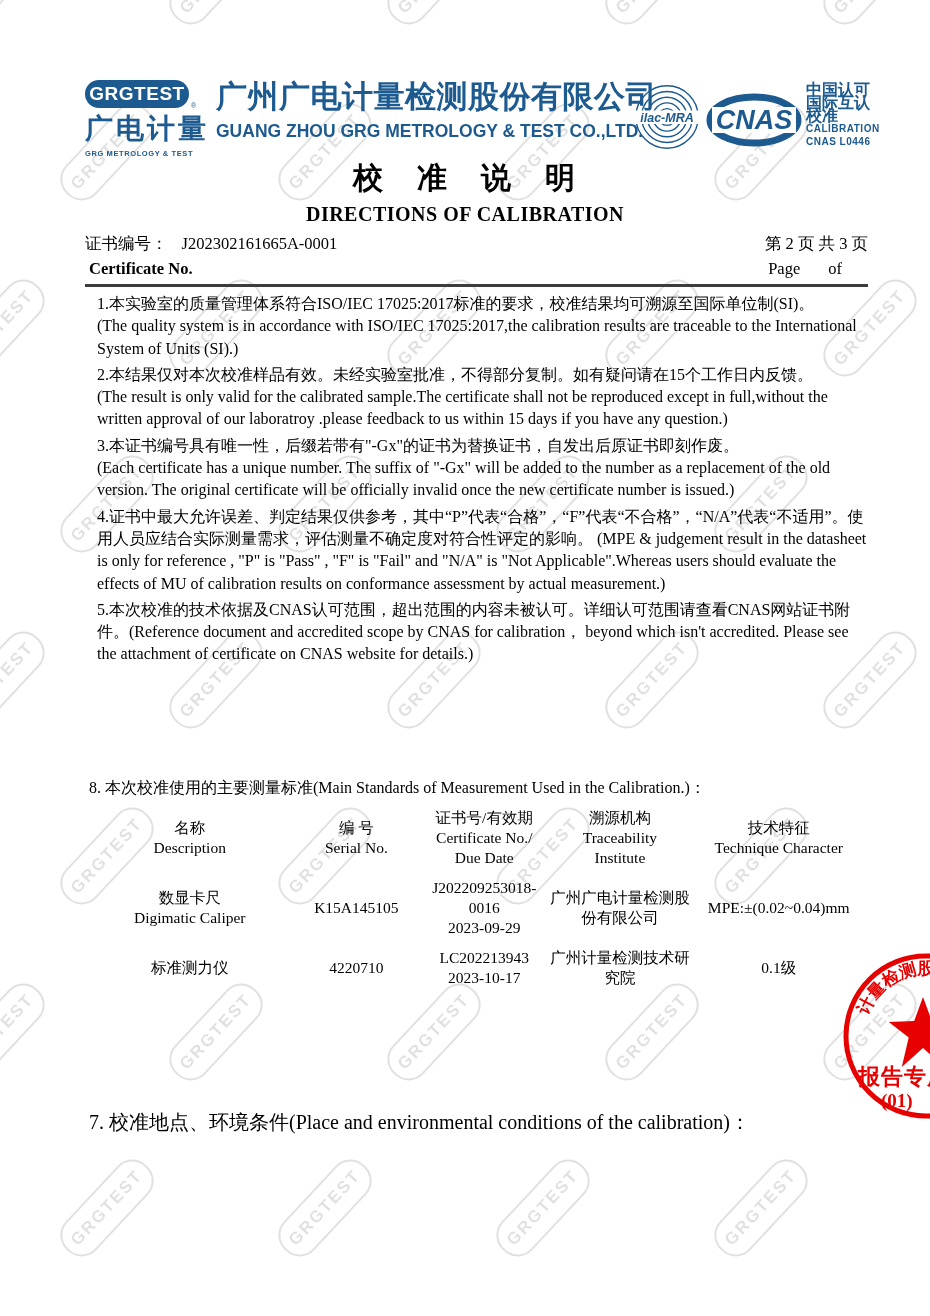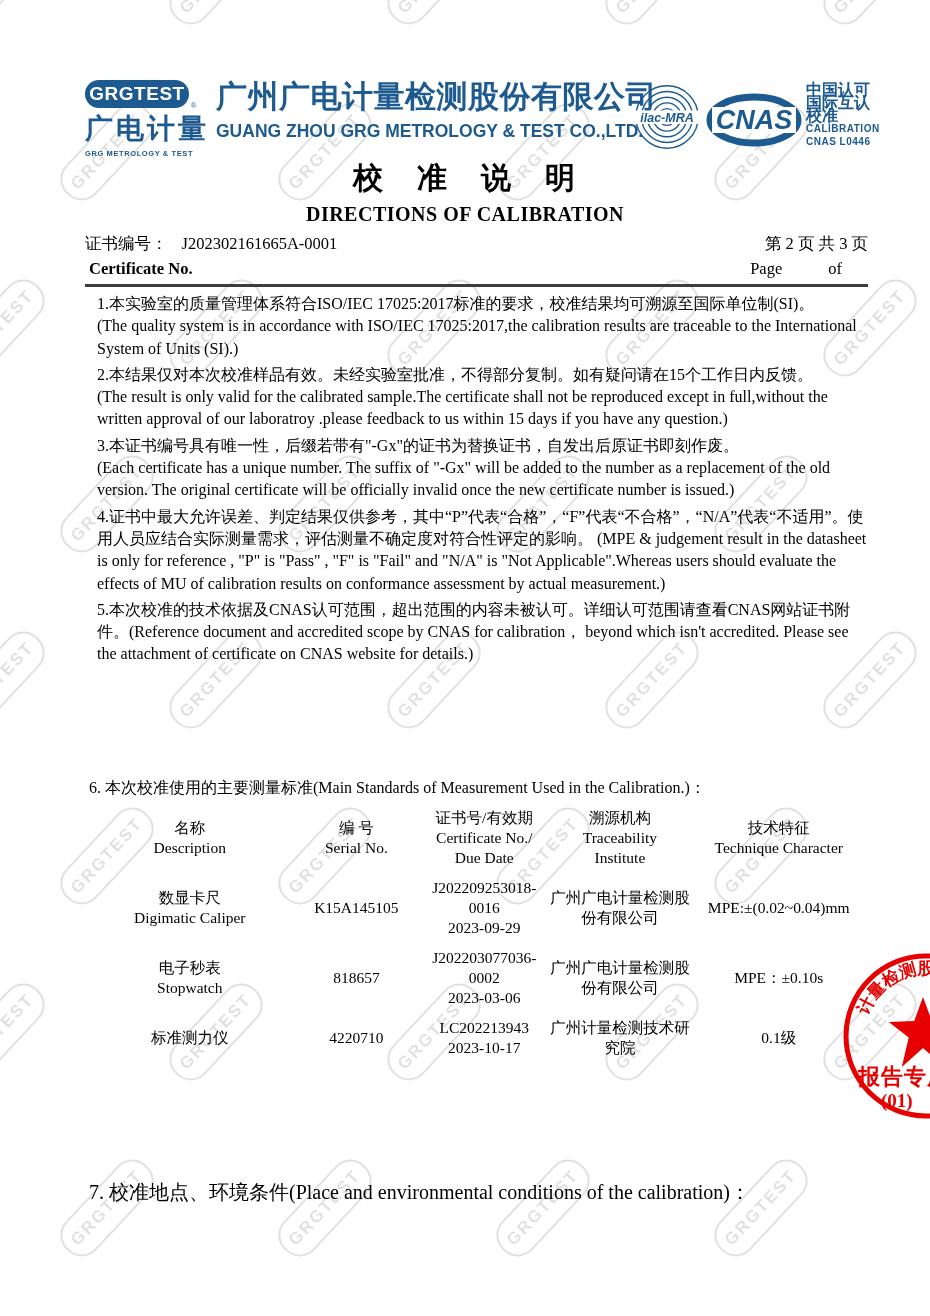--- a/index.html
+++ b/index.html
@@ -40,21 +40,21 @@
   #title-cn{position:absolute;left:0;top:158px;width:930px;text-align:center;z-index:1;
     font-size:30px;font-weight:bold;letter-spacing:2px;}
   #title-en{position:absolute;left:0;top:203px;width:930px;text-align:center;z-index:1;
     font-size:20px;font-weight:bold;letter-spacing:0.5px;}
   
   #main{position:absolute;left:85px;top:233px;width:783px;z-index:1;}
   .cert-row{display:flex;justify-content:space-between;font-size:16.5px;align-items:flex-end;}
   .cert-row .num{margin-left:14px;}
   .cert-row2{display:flex;justify-content:space-between;font-size:16.5px;margin-top:4px;}
   .cert-row2 .left{font-weight:bold;padding-left:4px;}
-  .cert-row2 .right{display:flex;gap:46px;padding-right:26px;}
+  .cert-row2 .right{display:flex;gap:28px;padding-right:26px;}
   .rule-top{height:3px;background:#3c3c3c;margin-top:5px;}
   #clauses{padding-left:12px;width:771px;margin-top:6px;}
   .clause{font-size:16px;line-height:22.3px;white-space:pre-wrap;margin-bottom:4px;}
   .clause.jjg{margin-top:3px;}
   
   #standards{margin-top:112px;}
   .std-heading{font-size:16px;padding-left:4px;}
   table.std{width:775px;margin-left:4px;border-collapse:collapse;margin-top:4px;}
   table.std th,table.std td{
     text-align:center;vertical-align:middle;font-weight:normal;
@@ -180,21 +180,21 @@
 (The quality system is in accordance with ISO/IEC 17025:2017,the calibration results are traceable to the International System of Units (SI).)</div>
       <div class="clause">2.本结果仅对本次校准样品有效。未经实验室批准，不得部分复制。如有疑问请在15个工作日内反馈。
 (The result is only valid for the calibrated sample.The certificate shall not be reproduced except in full,without the written approval of our laboratroy .please feedback to us within 15 days if you have any question.)</div>
       <div class="clause">3.本证书编号具有唯一性，后缀若带有"-Gx"的证书为替换证书，自发出后原证书即刻作废。
 (Each certificate has a unique number. The suffix of "-Gx" will be added to the number as a replacement of the old version. The original certificate will be officially invalid once the new certificate number is issued.)</div>
       <div class="clause">4.证书中最大允许误差、判定结果仅供参考，其中“P”代表“合格”，“F”代表“不合格”，“N/A”代表“不适用”。使用人员应结合实际测量需求，评估测量不确定度对符合性评定的影响。 (MPE &amp; judgement result in the datasheet is only for reference , "P" is "Pass" , "F" is "Fail" and "N/A" is "Not Applicable".Whereas users should evaluate the effects of MU of calibration results on conformance assessment by actual measurement.)</div>
       <div class="clause">5.本次校准的技术依据及CNAS认可范围，超出范围的内容未被认可。详细认可范围请查看CNAS网站证书附件。(Reference document and accredited scope by CNAS for calibration， beyond which isn't accredited. Please see the attachment of certificate on CNAS website for details.)</div>
     </div>
 
   <div id="standards">
-    <div class="std-heading">6. 本次校准使用的主要测量标准(Main Standards of Measurement Used in the Calibration.)：</div>
+    <div class="std-heading">8. 本次校准使用的主要测量标准(Main Standards of Measurement Used in the Calibration.)：</div>
     <table class="std">
       <colgroup>
           <col class="c1">
           <col class="c2">
           <col class="c3">
           <col class="c4">
           <col class="c5">
         </colgroup>
       <thead>
           <tr>
@@ -216,29 +216,20 @@
           <tr>
             <td>数显卡尺
 Digimatic Caliper</td>
             <td>K15A145105</td>
             <td>J202209253018-0016
 2023-09-29</td>
             <td>广州广电计量检测股份有限公司</td>
             <td>MPE:±(0.02~0.04)mm</td>
           </tr>
           <tr>
-            <td>电子秒表
-Stopwatch</td>
-            <td>818657</td>
-            <td>J202203077036-0002
-2023-03-06</td>
-            <td>广州广电计量检测股份有限公司</td>
-            <td>MPE：±0.10s</td>
-          </tr>
-          <tr>
             <td>标准测力仪</td>
             <td>4220710</td>
             <td>LC202213943
 2023-10-17</td>
             <td>广州计量检测技术研究院</td>
             <td>0.1级</td>
           </tr>
         </tbody>
     </table>
   </div>

